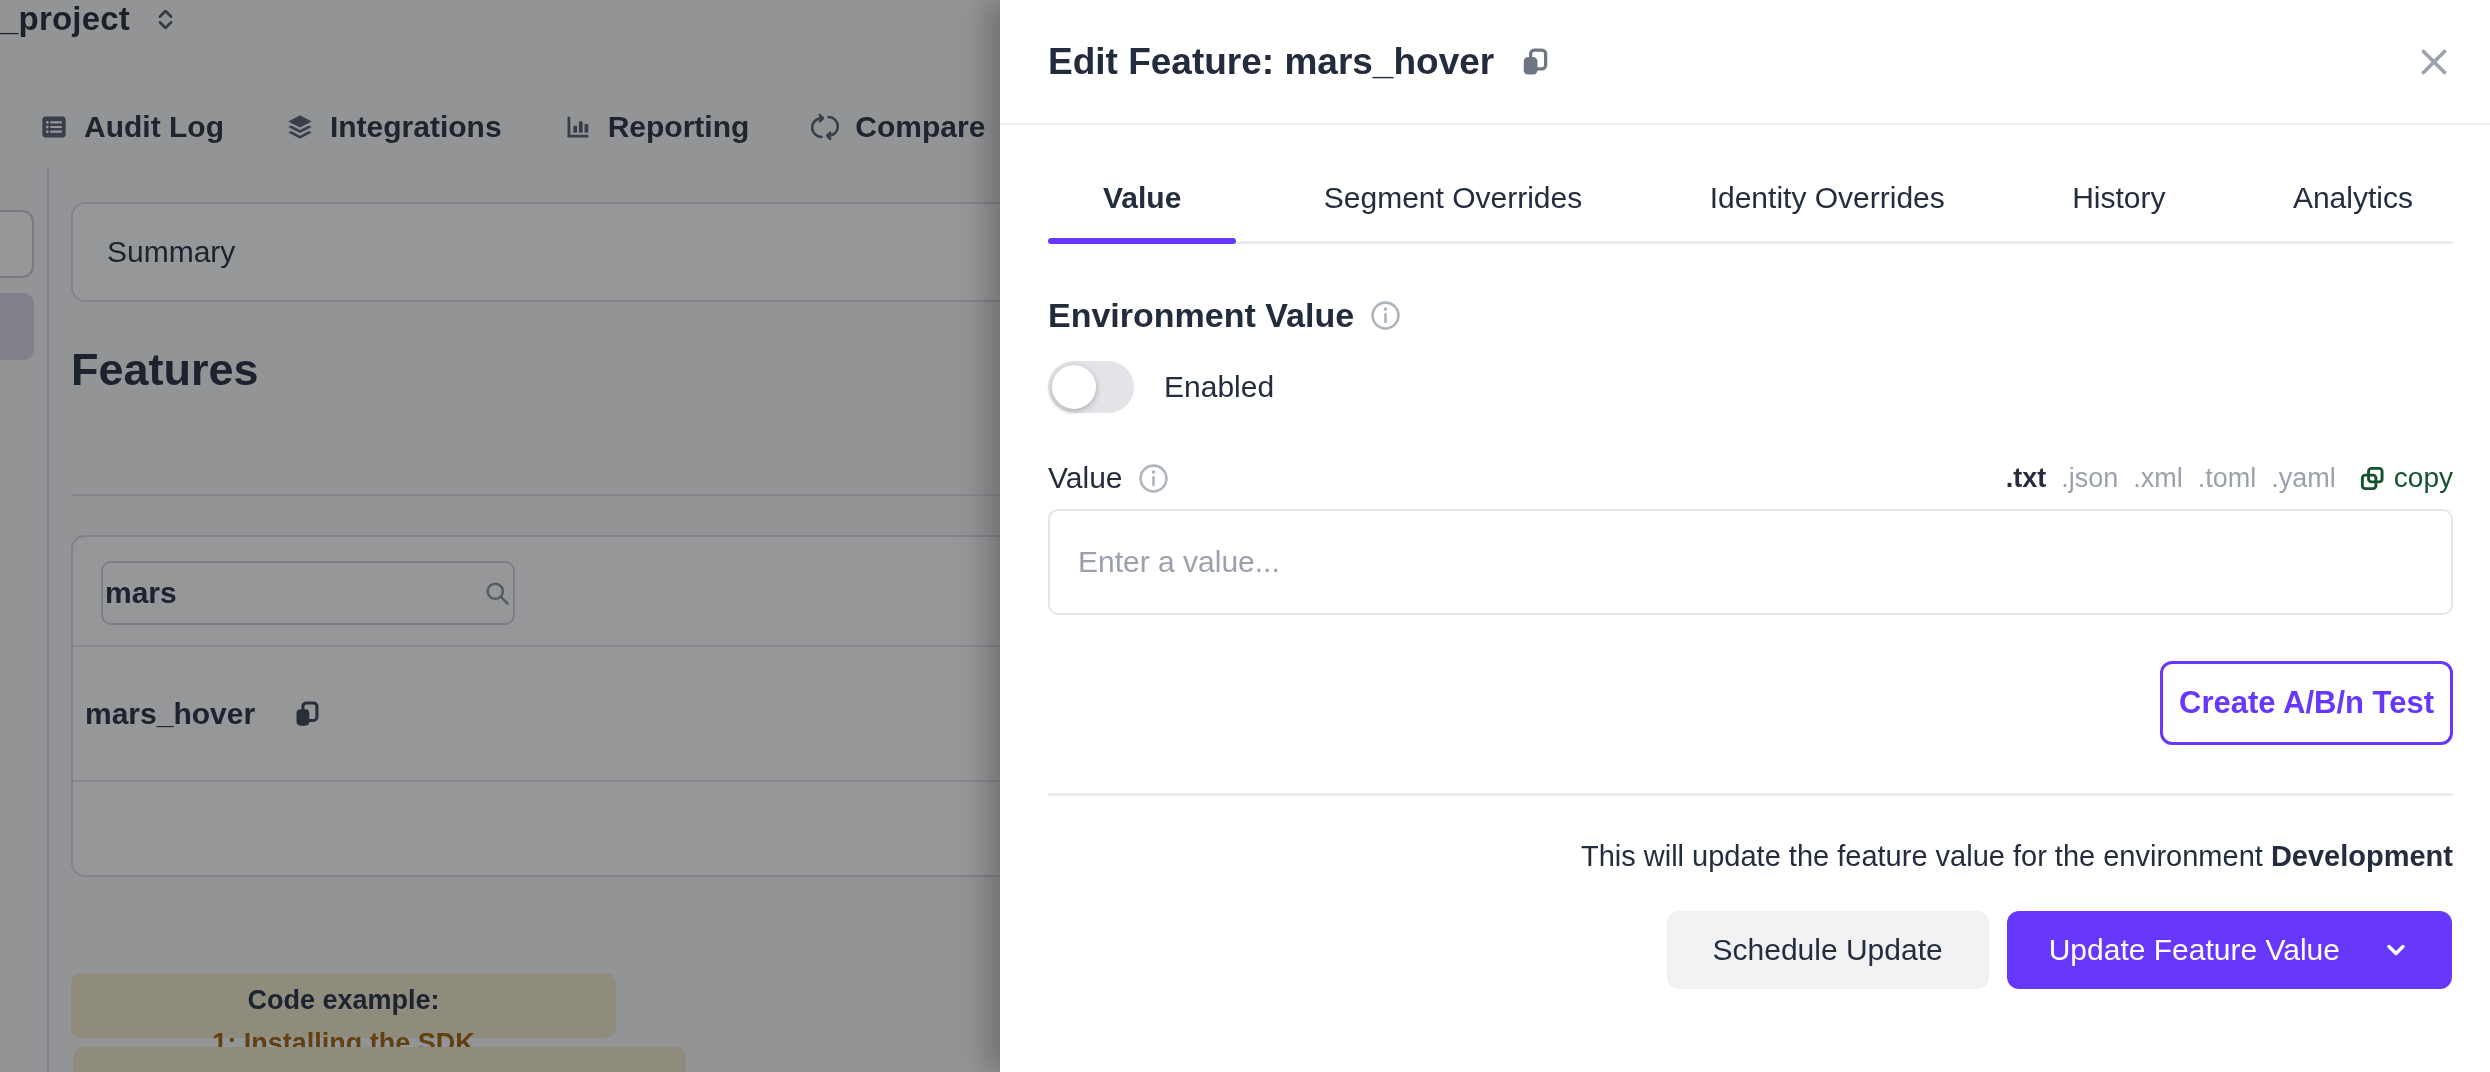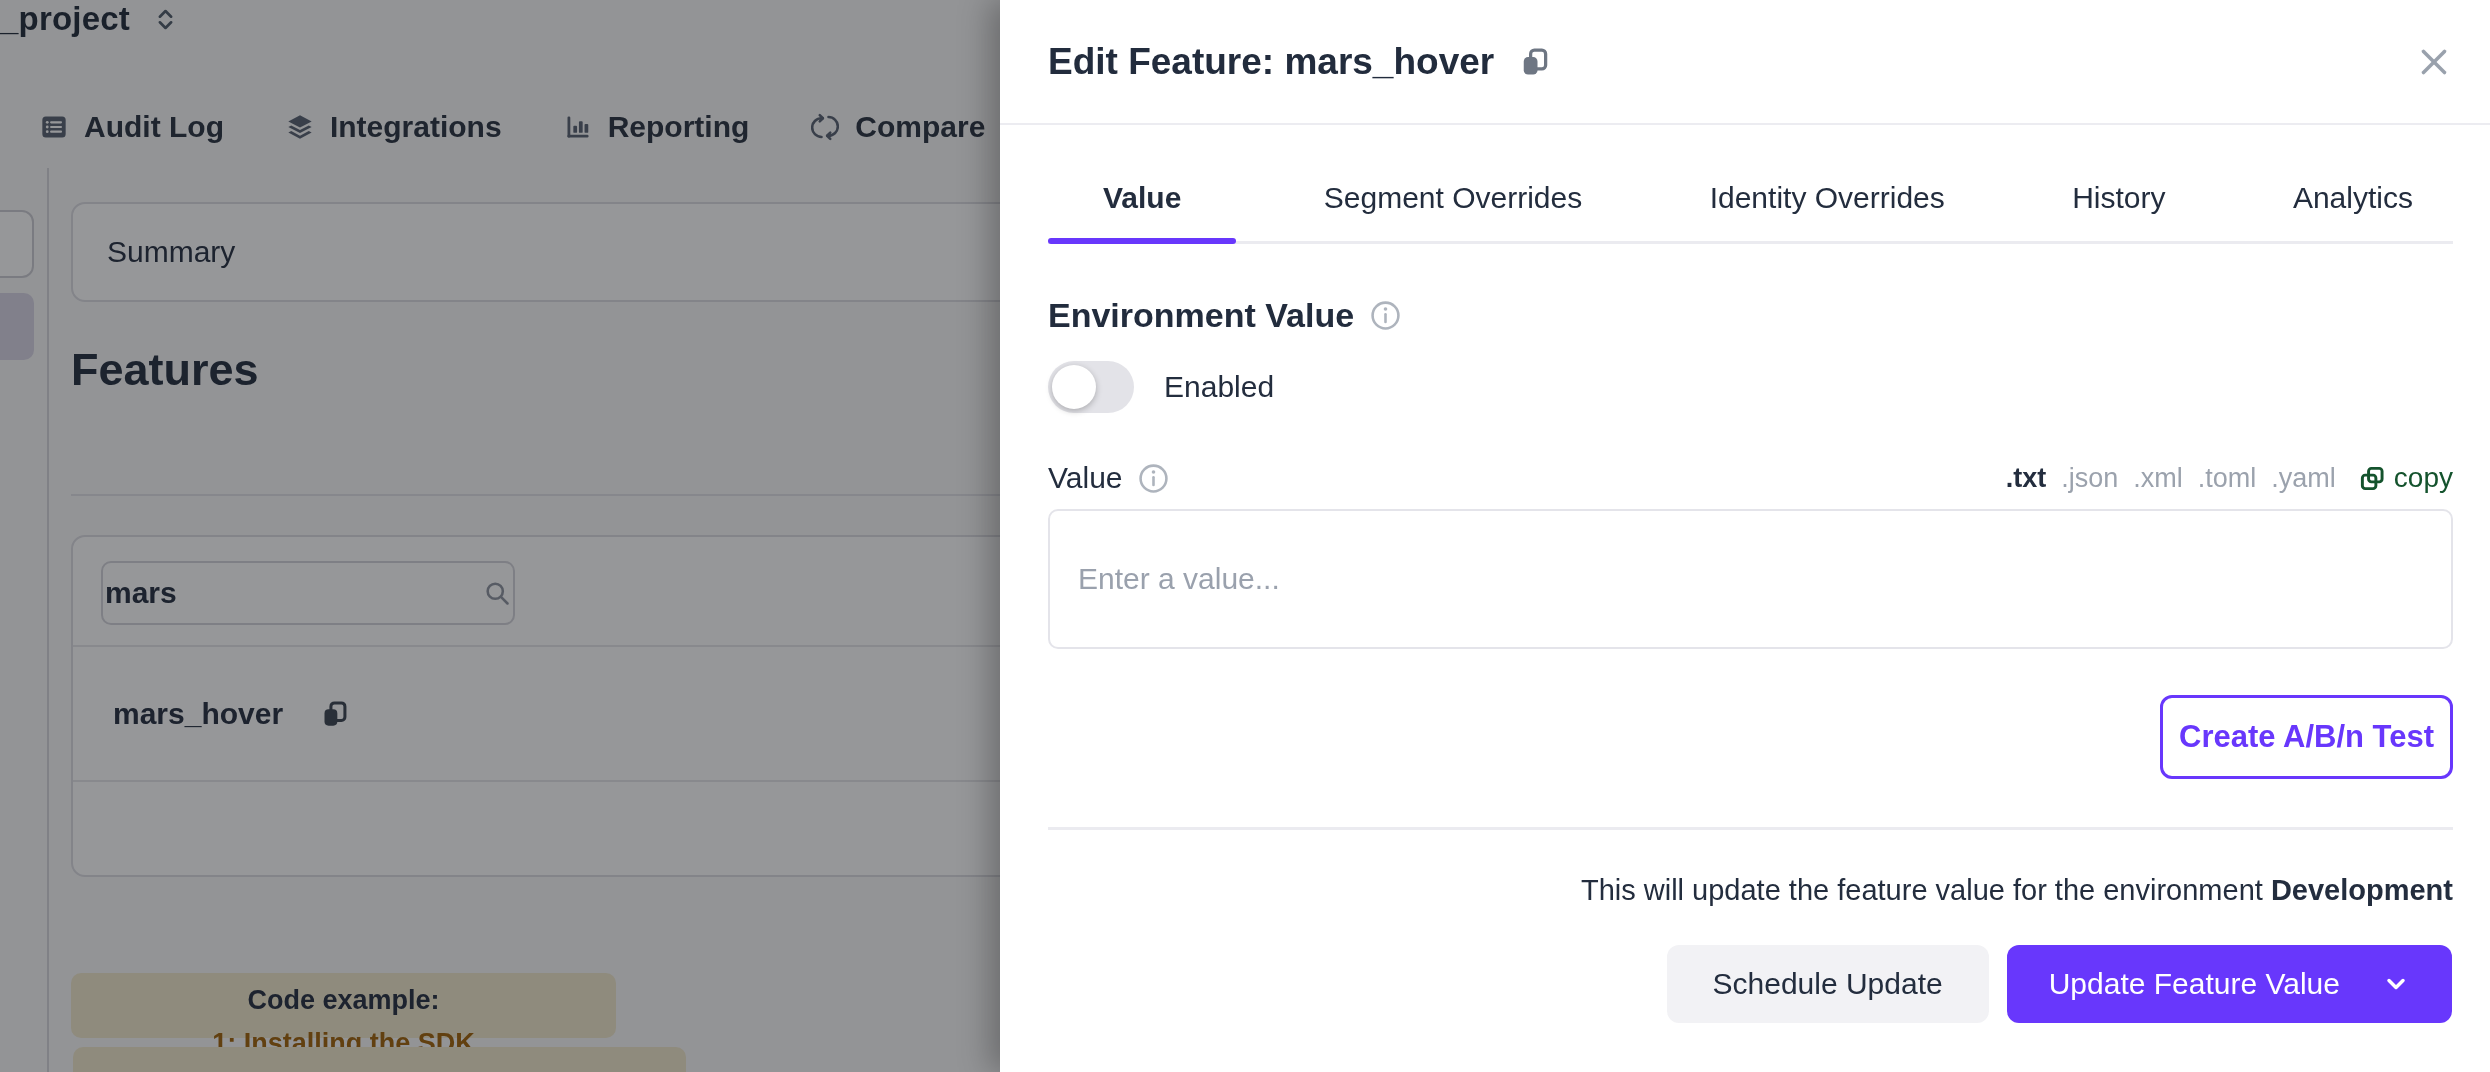--- a/index.html
+++ b/index.html
@@ -34,21 +34,21 @@
   .desc-hr { position:absolute; left:71px; top:494px; width:1010px; height:2px; background:#e2e2e7; }
 
   .features-card { position:absolute; left:71px; top:535px; width:1010px; height:342px; background:#fff;
     border:2px solid #dcdce2; border-radius:14px; }
   .search-box { position:absolute; left:28px; top:24px; width:414px; height:64px; border:2px solid #d4d4da;
     border-radius:10px; background:#fff; display:flex; align-items:center; padding:0 2px; }
   .search-box .q { font-size:30px; font-weight:600; color:#232d3e; flex:1; }
   .search-box svg { width:28px; height:28px; color:#8d939e; }
   .row-div { position:absolute; left:0; right:0; height:2px; background:#e6e6ea; }
   .feature-row { position:absolute; left:0; right:0; top:110px; height:133px; display:flex; align-items:center;
-    padding-left:40px; gap:38px; cursor:pointer; }
+    padding-left:12px; gap:38px; cursor:pointer; }
   .feature-row .fname { font-size:30px; font-weight:600; color:#232d3e; }
   .copy-dark { width:28px; height:28px; color:#39424f; cursor:pointer; }
 
   .code-card { position:absolute; left:71px; top:973px; width:545px; height:65px; background:#f2e9cd;
     border-radius:10px; display:flex; align-items:center; padding:0 22px; gap:12px; cursor:pointer;flex-direction:column; }
   .code-card .glyph { width:30px; height:26px; color:#232d3e; }
   .code-card .lbl { font-size:27px; font-weight:700; color:#232d3e; }
   .code-card .lnk { font-size:27px; font-weight:700; color:#a16207; }
   .code-card .chev { width:24px; height:24px; color:#232d3e; margin-left:10px; }
   .code-card2 { position:absolute; left:73px; top:1047px; width:613px; height:25px; background:#f2e9cd;
@@ -83,21 +83,21 @@
 
   .value-row { margin:48px 37px 0 48px; display:flex; align-items:center; justify-content:space-between; }
   .value-left { display:flex; align-items:center; gap:15px; }
   .value-left .v { font-size:30px; color:#232d3e; }
   .formats { display:flex; align-items:center; gap:15px; font-size:27px; color:#9ba2ad; }
   .formats .fmt { cursor:pointer; }
   .formats .fmt.active { color:#232d3e; font-weight:700; }
   .copy-link { display:flex; align-items:center; gap:8px; margin-left:8px; color:#14532d; font-size:28px; cursor:pointer; }
   .copy-purple { width:27px; height:27px; }
 
-  .value-input { display:block; margin:14px 37px 0 48px; width:1405px; height:140px; border:2px solid #e4e4ea;
+  .value-input { display:block; margin:14px 37px 0 48px; width:1405px; height:106px; border:2px solid #e4e4ea;
     border-radius:10px; padding:1px 28px; font-size:30px; color:#232d3e; background:#fff; outline:none;
     font-family:"Liberation Sans","DejaVu Sans",sans-serif; }
   .value-input::placeholder { color:#9aa1ad; }
 
   .abn-row { margin:46px 37px 0; display:flex; justify-content:flex-end; }
   .abn-btn { height:84px; padding:0 16px; background:#fff; border:3px solid #6837fc; border-radius:12px;
     color:#6837fc; font-size:31px; font-weight:700; cursor:pointer; font-family:inherit; }
 
   .panel-div { margin:48px 37px 0 48px; height:3px; background:#ebebf0; }
 

